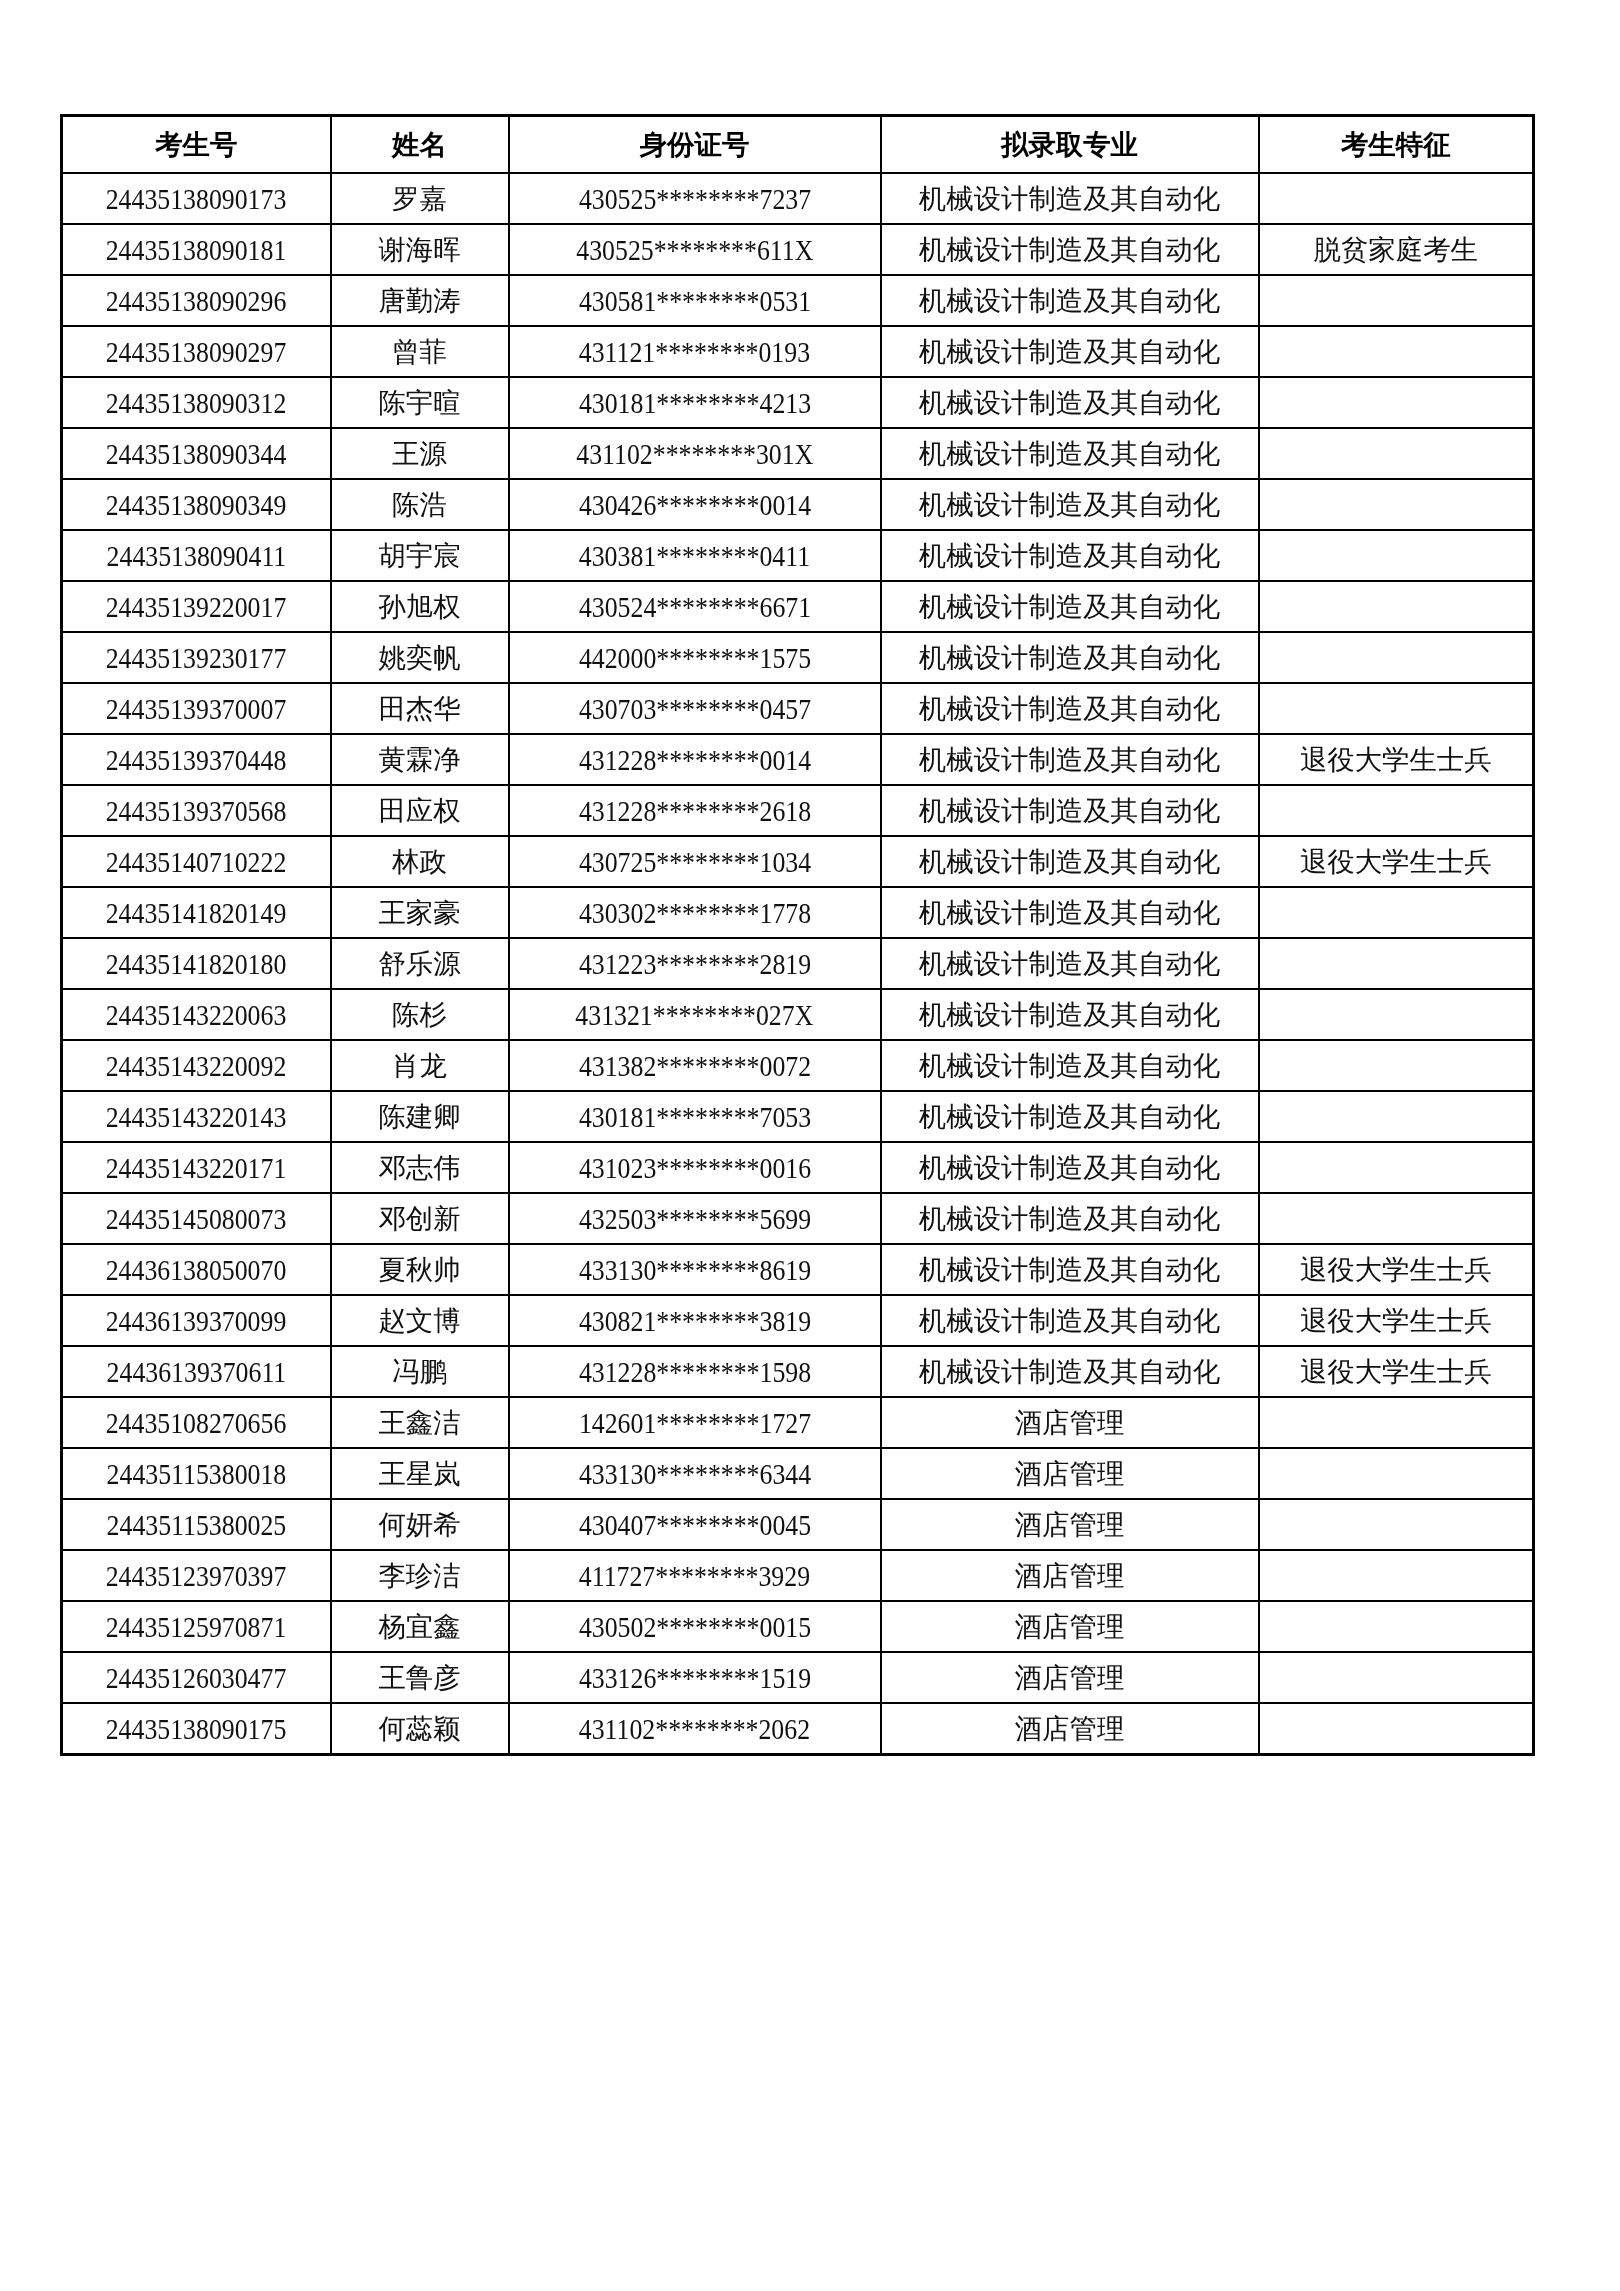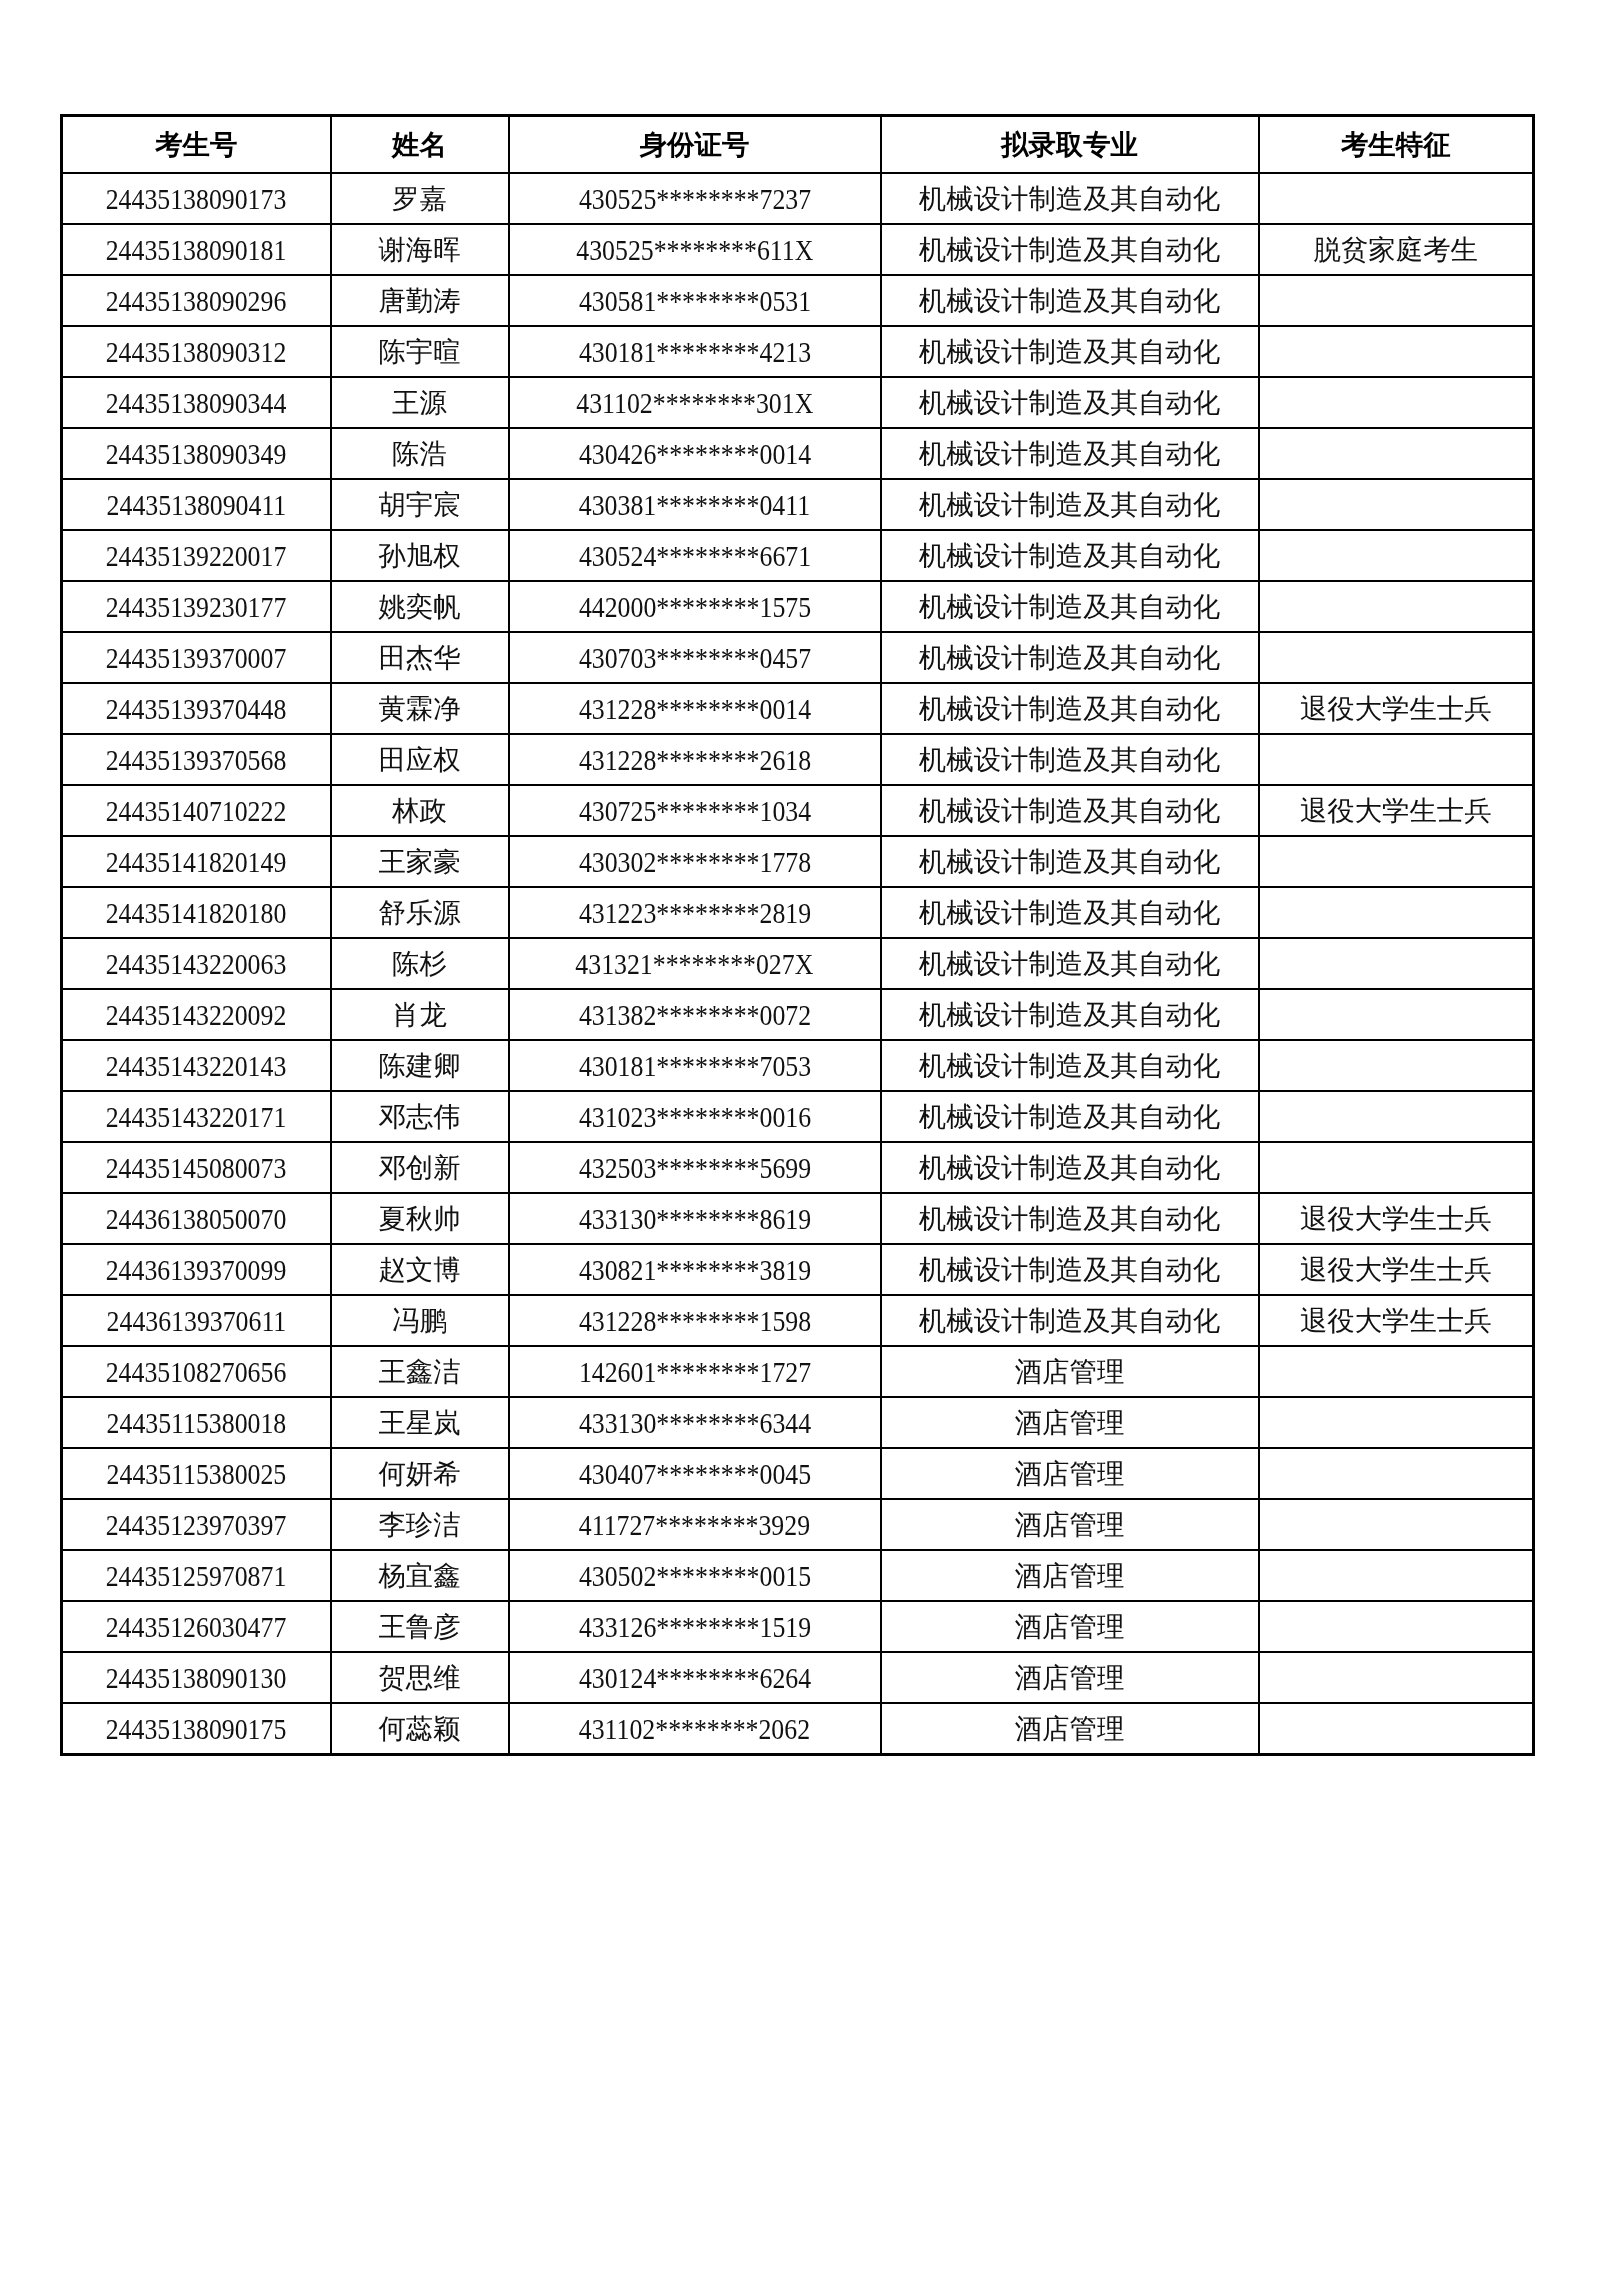--- a/index.html
+++ b/index.html
@@ -88,20 +88,27 @@
         <td class="feature">脱贫家庭考生</td>
       </tr>
       <tr>
         <td class="num"><span>24435138090296</span></td>
         <td class="name">唐勤涛</td>
         <td class="idno"><span>430581********0531</span></td>
         <td class="major">机械设计制造及其自动化</td>
         <td class="feature"></td>
       </tr>
       <tr>
+        <td class="num"><span>24435138090297</span></td>
+        <td class="name">曾菲</td>
+        <td class="idno"><span>431121********0193</span></td>
+        <td class="major">机械设计制造及其自动化</td>
+        <td class="feature"></td>
+      </tr>
+      <tr>
         <td class="num"><span>24435138090312</span></td>
         <td class="name">陈宇暄</td>
         <td class="idno"><span>430181********4213</span></td>
         <td class="major">机械设计制造及其自动化</td>
         <td class="feature"></td>
       </tr>
       <tr>
         <td class="num"><span>24435138090344</span></td>
         <td class="name">王源</td>
         <td class="idno"><span>431102********301X</span></td>
@@ -266,27 +273,20 @@
         <td class="num"><span>24435125970871</span></td>
         <td class="name">杨宜鑫</td>
         <td class="idno"><span>430502********0015</span></td>
         <td class="major">酒店管理</td>
         <td class="feature"></td>
       </tr>
       <tr>
         <td class="num"><span>24435126030477</span></td>
         <td class="name">王鲁彦</td>
         <td class="idno"><span>433126********1519</span></td>
-        <td class="major">酒店管理</td>
-        <td class="feature"></td>
-      </tr>
-      <tr>
-        <td class="num"><span>24435138090130</span></td>
-        <td class="name">贺思维</td>
-        <td class="idno"><span>430124********6264</span></td>
         <td class="major">酒店管理</td>
         <td class="feature"></td>
       </tr>
       <tr>
         <td class="num"><span>24435138090175</span></td>
         <td class="name">何蕊颖</td>
         <td class="idno"><span>431102********2062</span></td>
         <td class="major">酒店管理</td>
         <td class="feature"></td>
       </tr>

